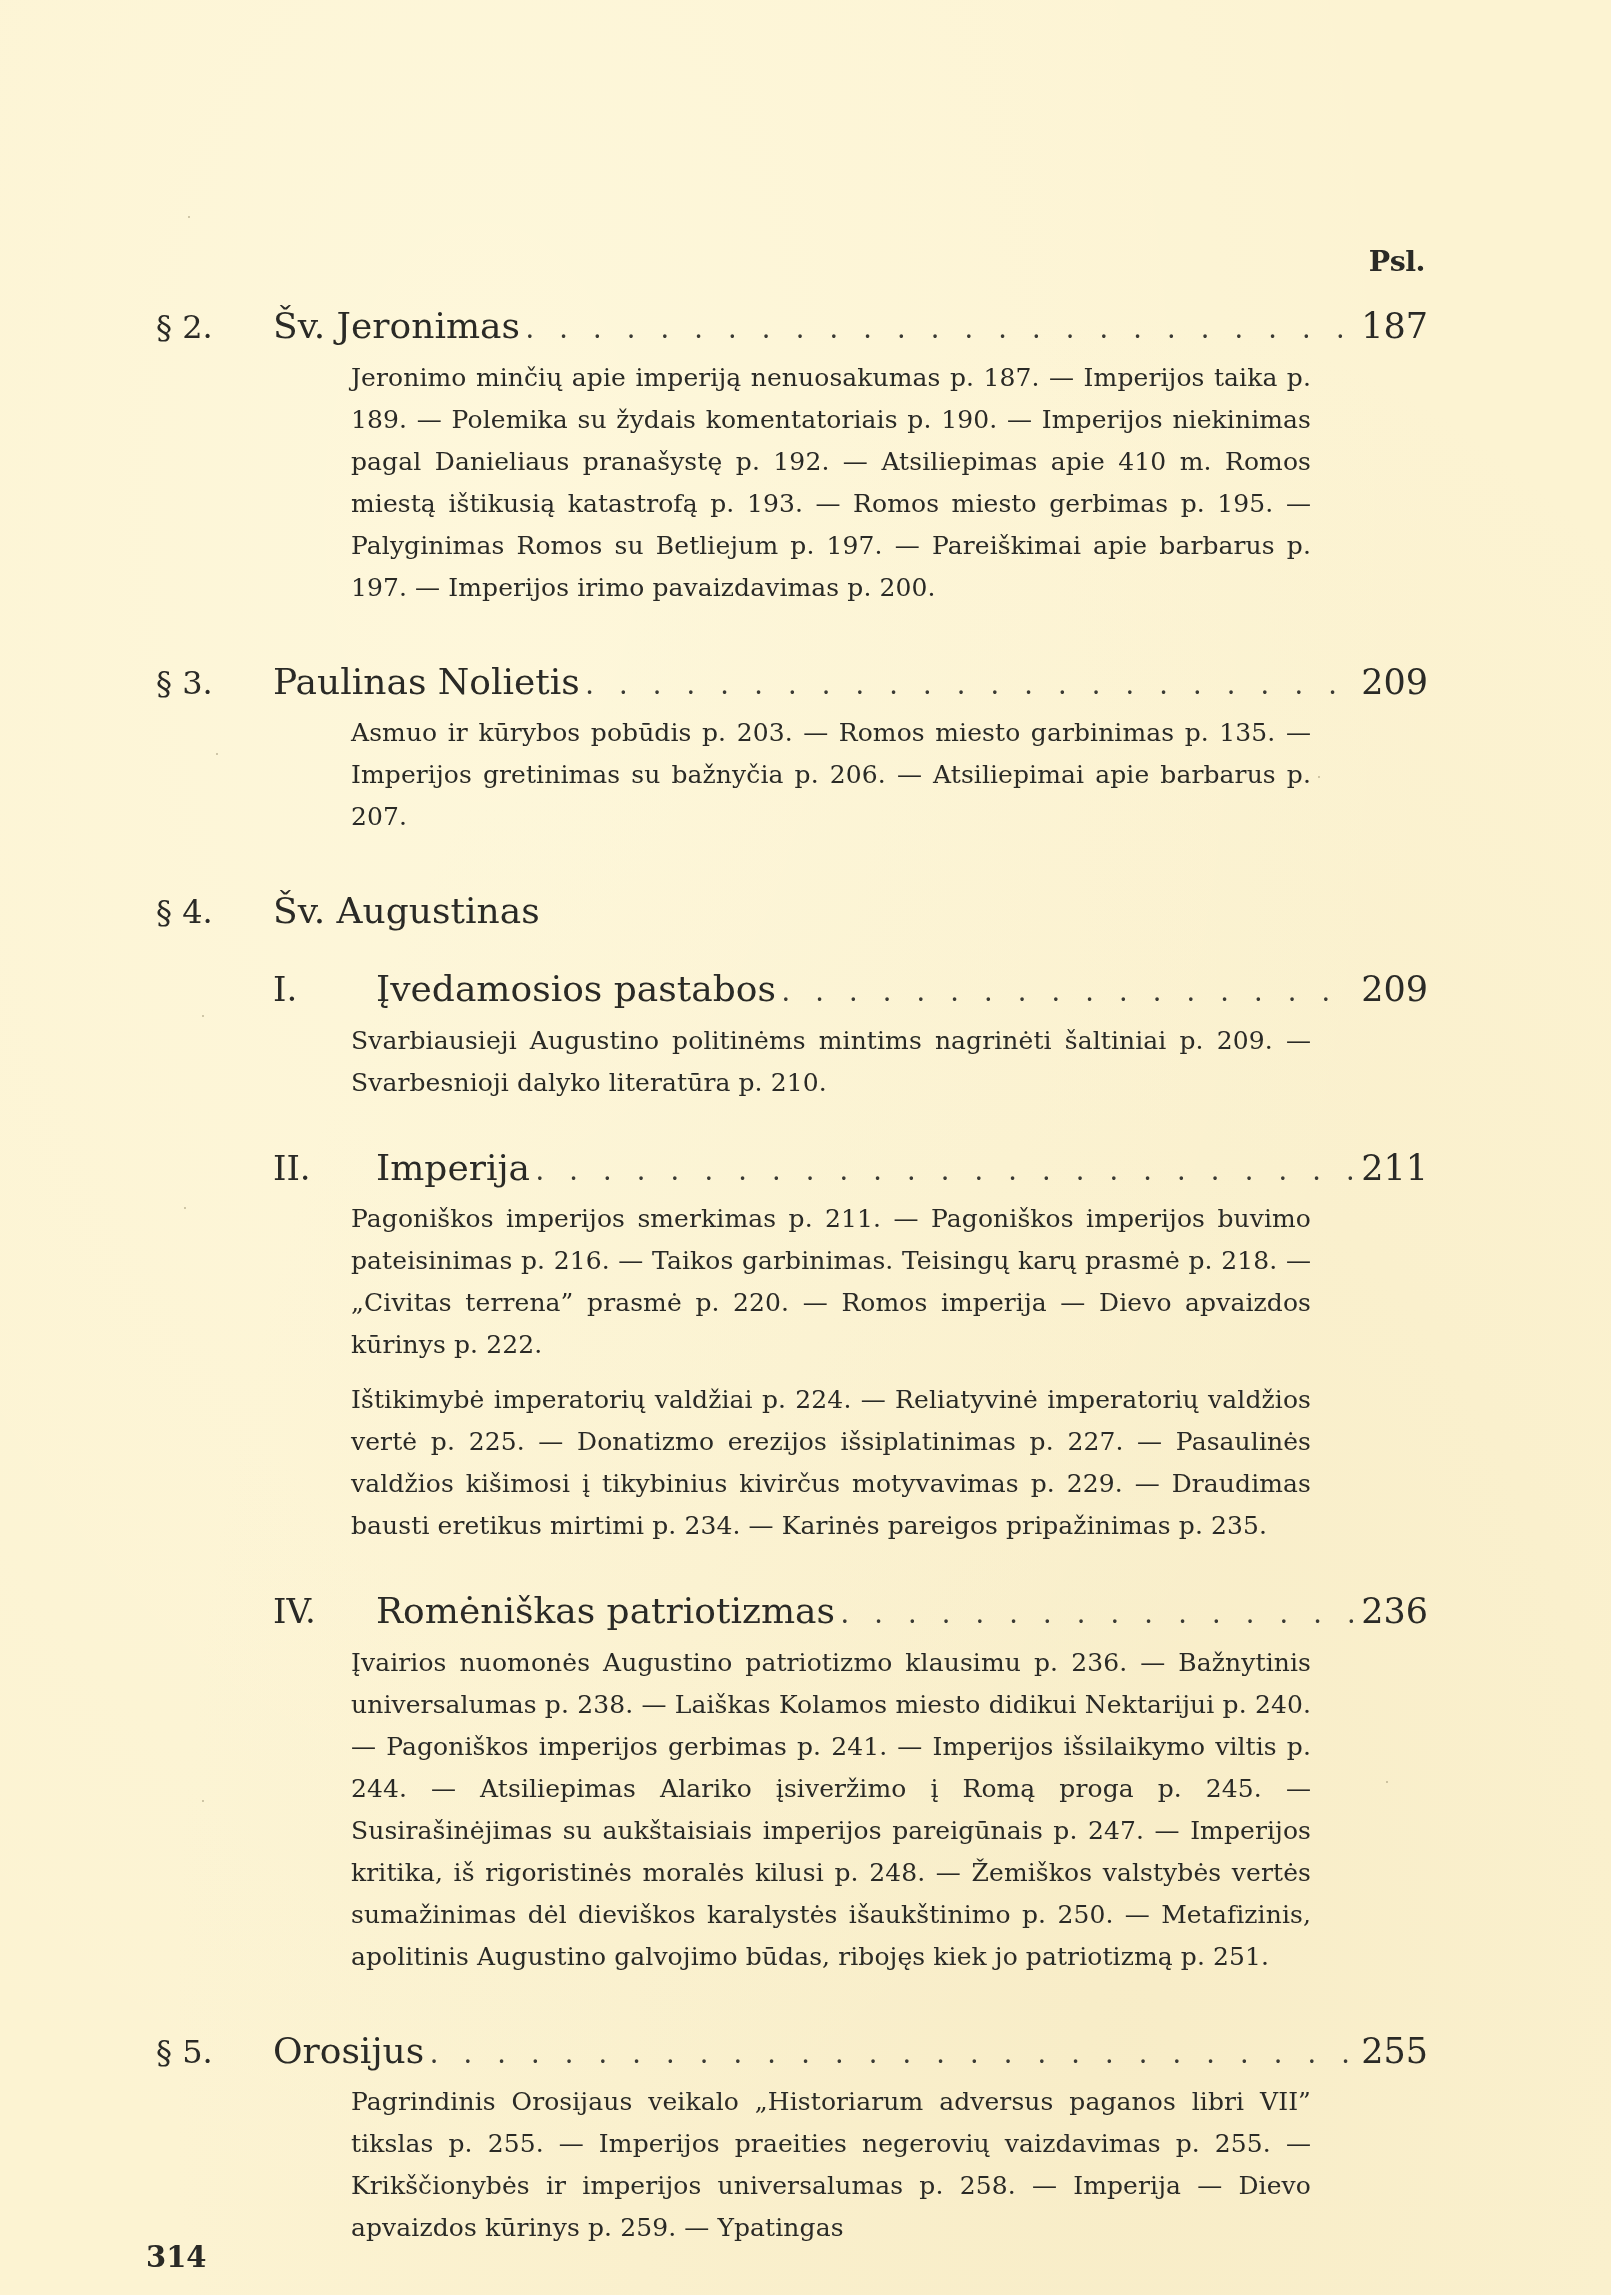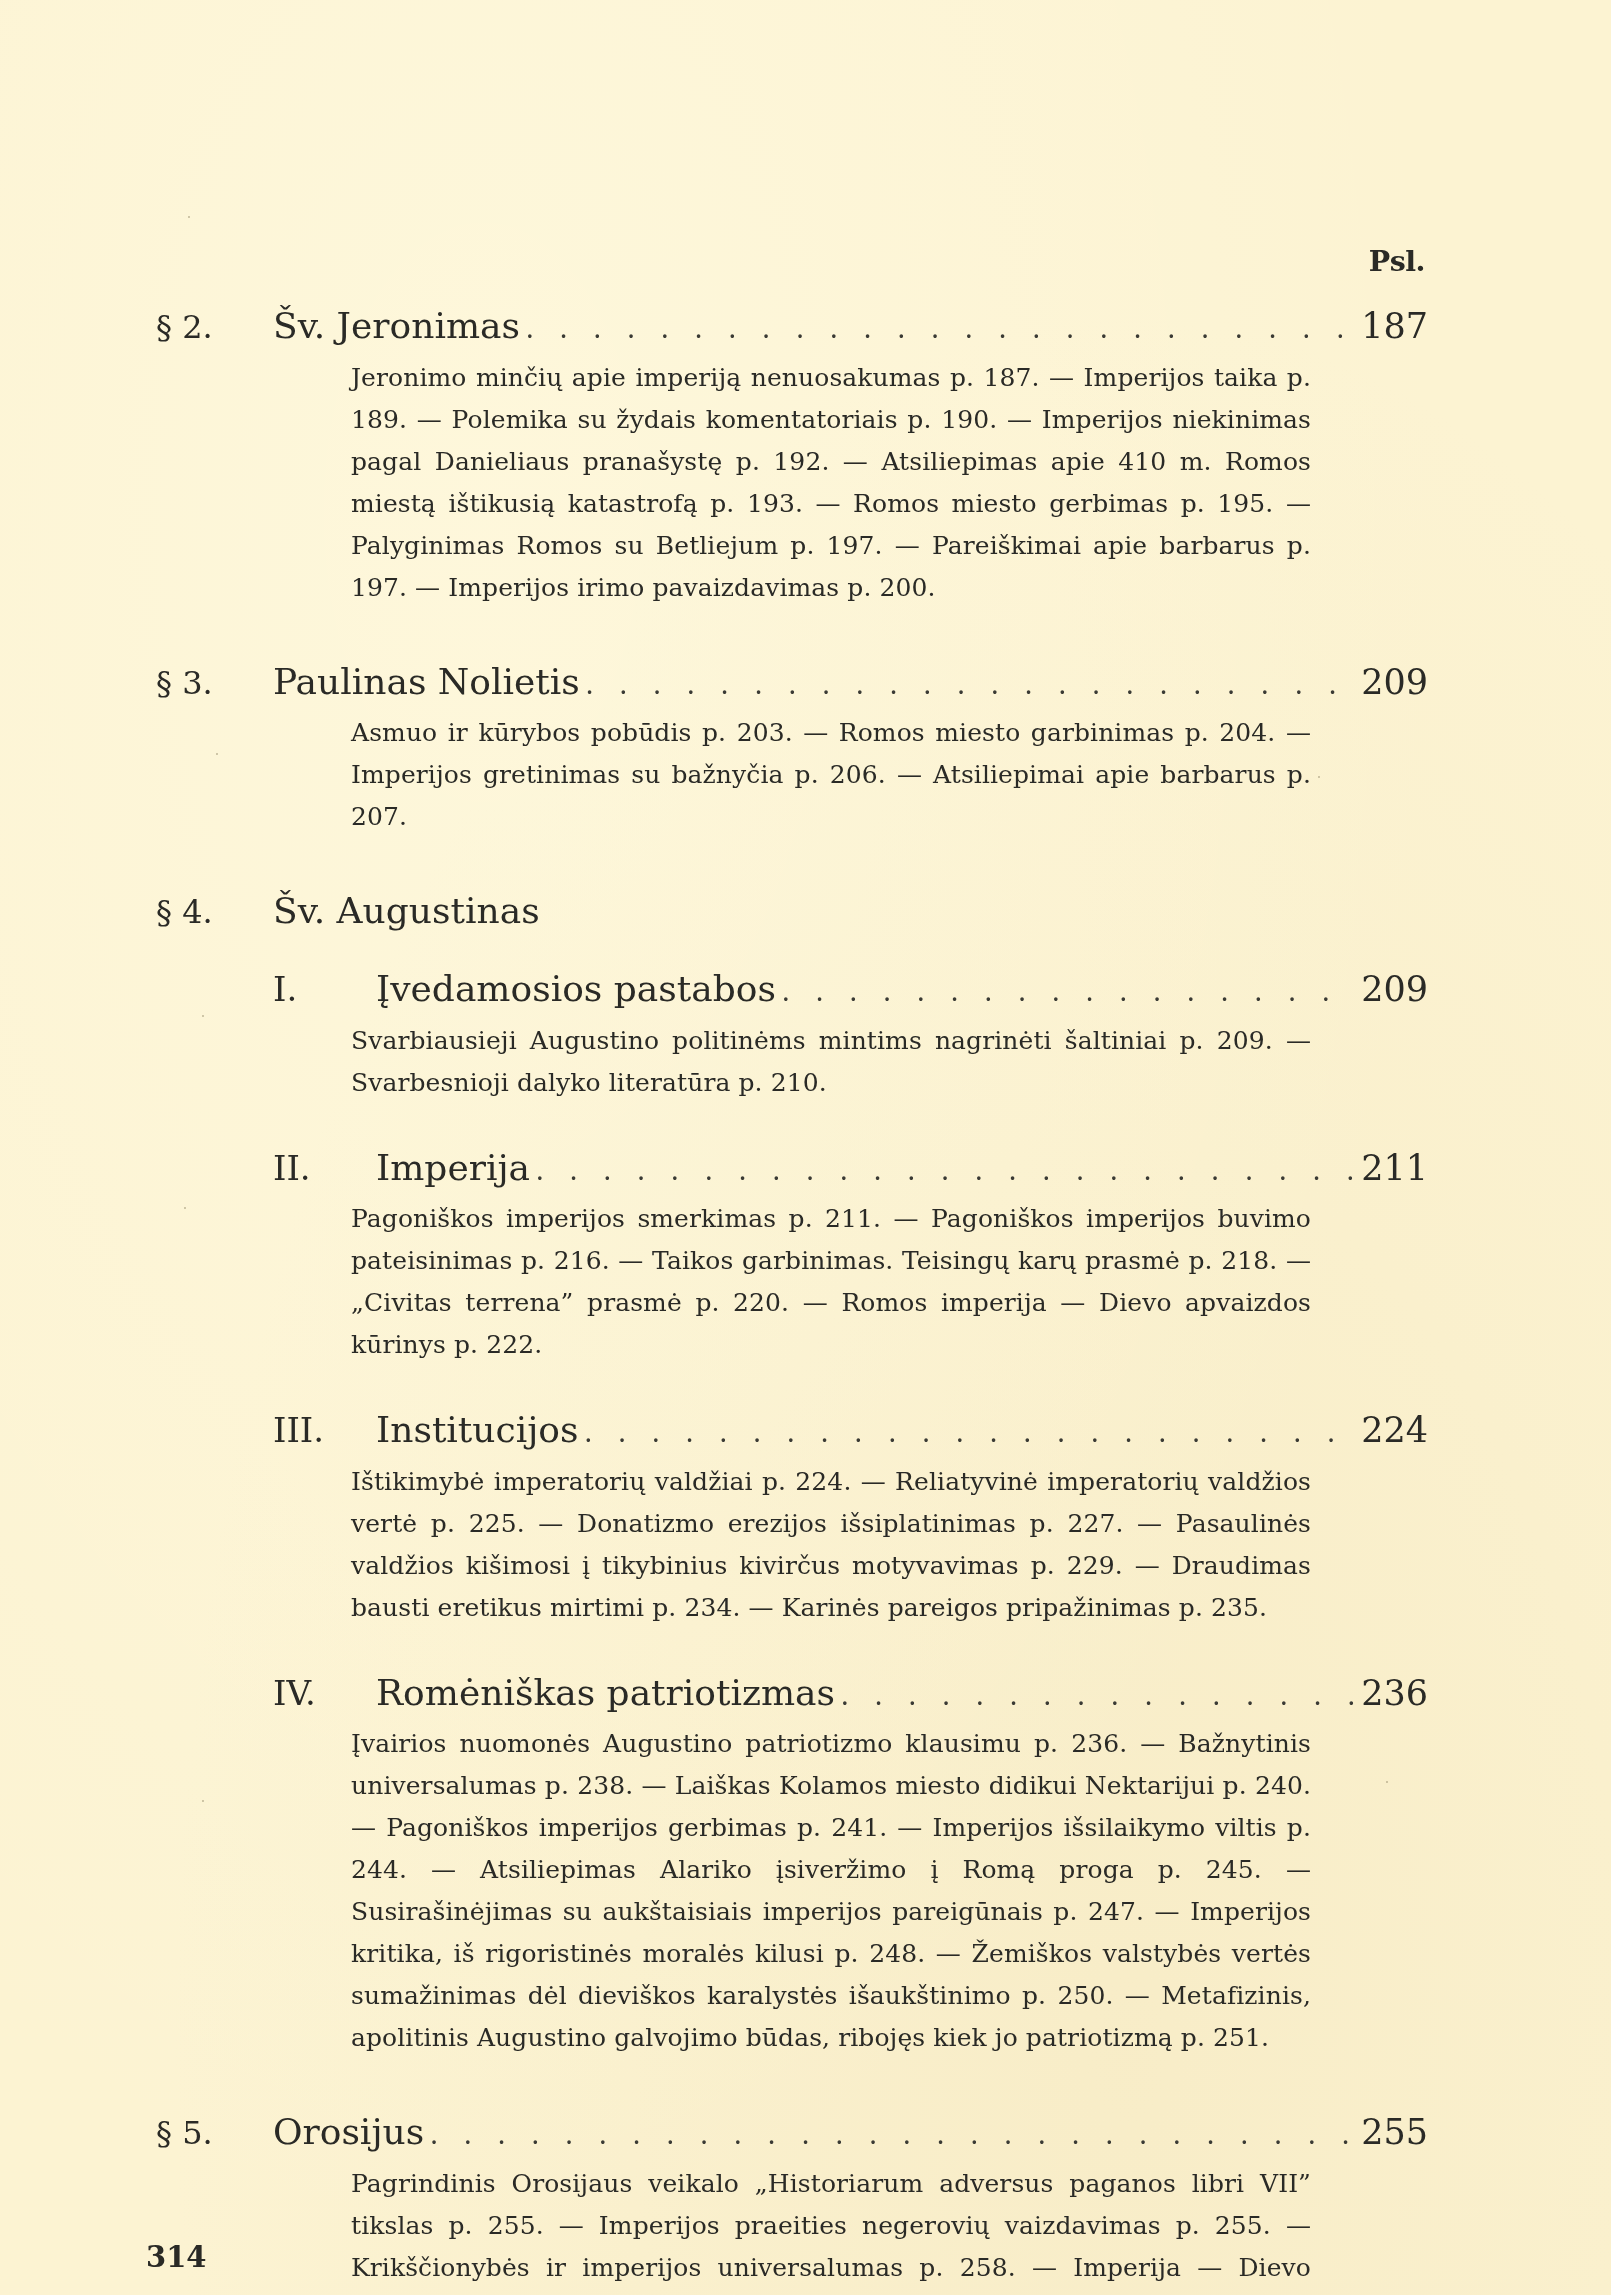--- a/index.html
+++ b/index.html
@@ -128,21 +128,21 @@
       <div class="entry-desc">Jeronimo minčių apie imperiją nenuosakumas p. 187. — Imperijos taika p. 189. — Polemika su žydais komentatoriais p. 190. — Imperijos niekinimas pagal Danieliaus pranašystę p. 192. — Atsiliepimas apie 410 m. Romos miestą ištikusią katastrofą p. 193. — Romos miesto gerbimas p. 195. — Palyginimas Romos su Betliejum p. 197. — Pareiškimai apie barbarus p. 197. — Imperijos irimo pavaizdavimas p. 200.</div>
     </div>
 
     <div class="section">
       <div class="entry-head">
         <span class="sec-mark">§ 3.</span>
         <span class="entry-title">Paulinas Nolietis</span>
         <span class="leader"></span>
         <span class="entry-page">209</span>
       </div>
-      <div class="entry-desc">Asmuo ir kūrybos pobūdis p. 203. — Romos miesto garbinimas p. 204. — Imperijos gretinimas su bažnyčia p. 206. — Atsiliepimai apie barbarus p. 207.</div>
+      <div class="entry-desc">Asmuo ir kūrybos pobūdis p. 203. — Romos miesto garbinimas p. 135. — Imperijos gretinimas su bažnyčia p. 206. — Atsiliepimai apie barbarus p. 207.</div>
     </div>
 
     <div class="section">
       <div class="entry-head">
         <span class="sec-mark">§ 4.</span>
         <span class="entry-title">Šv. Augustinas</span>
       </div>
 
       <div class="sub-section">
         <div class="entry-head">
@@ -160,27 +160,20 @@
           <span class="sub-indent"></span>
           <span class="roman">II.</span>
           <span class="entry-title">Imperija</span>
           <span class="leader"></span>
           <span class="entry-page">211</span>
         </div>
         <div class="entry-desc sub">Pagoniškos imperijos smerkimas p. 211. — Pagoniškos imperijos buvimo pateisinimas p. 216. — Taikos garbinimas. Teisingų karų prasmė p. 218. — „Civitas terrena” prasmė p. 220. — Romos imperija — Dievo apvaizdos kūrinys p. 222.</div>
       </div>
 
       <div class="sub-section">
-        <div class="entry-head">
-          <span class="sub-indent"></span>
-          <span class="roman">III.</span>
-          <span class="entry-title">Institucijos</span>
-          <span class="leader"></span>
-          <span class="entry-page">224</span>
-        </div>
         <div class="entry-desc sub">Ištikimybė imperatorių valdžiai p. 224. — Reliatyvinė imperatorių valdžios vertė p. 225. — Donatizmo erezijos išsiplatinimas p. 227. — Pasaulinės valdžios kišimosi į tikybinius kivirčus motyvavimas p. 229. — Draudimas bausti eretikus mirtimi p. 234. — Karinės pareigos pripažinimas p. 235.</div>
       </div>
 
       <div class="sub-section">
         <div class="entry-head">
           <span class="sub-indent"></span>
           <span class="roman">IV.</span>
           <span class="entry-title">Romėniškas patriotizmas</span>
           <span class="leader"></span>
           <span class="entry-page">236</span>

